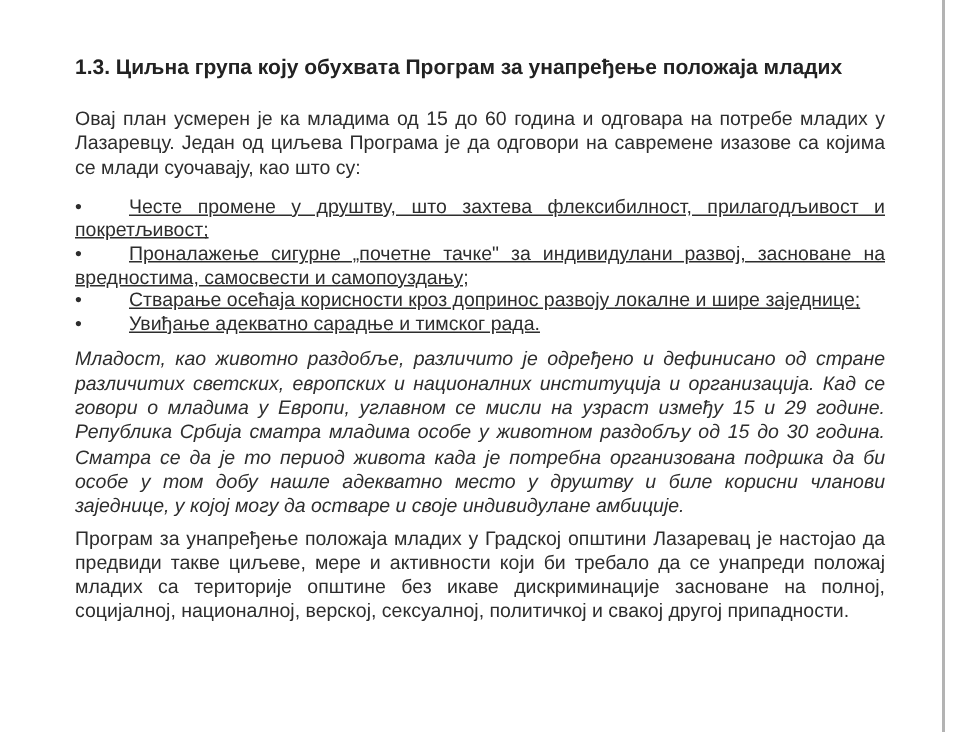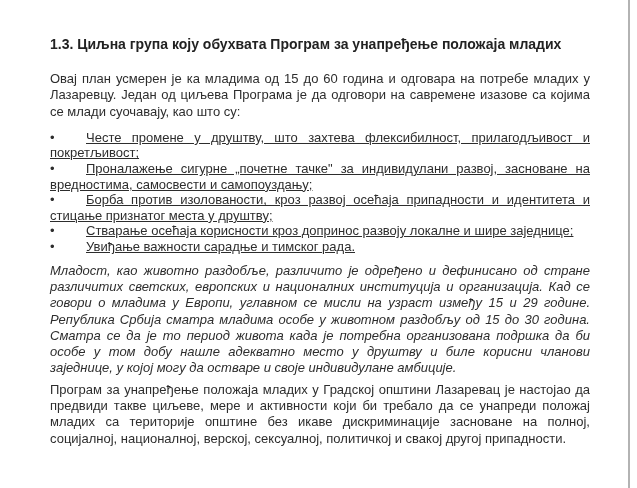--- a/index.html
+++ b/index.html
@@ -71,25 +71,24 @@
 
     <p class="para para-intro">Овај план усмерен је ка младима од 15 до 60 година и одговара на потребе младих у Лазаревцу. Један од циљева Програма је да одговори на савремене изазове са којима се млади суочавају, као што су:</p>
 
     <div class="bullet-list">
 
       <div class="li"><span class="bullet">•</span><span class="tab"></span><span>Честе промене у друштву, што захтева флексибилност, прилагодљивост и покретљивост;</span></div>
 
       <div class="li"><span class="bullet">•</span><span class="tab"></span><span>Проналажење сигурне „почетне тачке" за индивидулани развој, засноване на вредностима, самосвести и самопоуздању;</span></div>
 
 
-      <div class="li"><span class="bullet">•</span><span class="tab"></span><span>Борба против изолованости, кроз развој осећаја припадности и идентитета и стицање признатог места у друштву;</span></div>
 
       <div class="li"><span class="bullet">•</span><span class="tab"></span><span>Стварање осећаја корисности кроз допринос развоју локалне и шире заједнице;</span></div>
 
-      <div class="li"><span class="bullet">•</span><span class="tab"></span><span>Увиђање важности сарадње и тимског рада.</span></div>
+      <div class="li"><span class="bullet">•</span><span class="tab"></span><span>Увиђање адекватно сарадње и тимског рада.</span></div>
 
     </div>
 
     <p class="para para-youth">Младост, као животно раздобље, различито је одређено и дефинисано од стране различитих светских, европских и националних институција и организација. Кад се говори о младима у Европи, углавном се мисли на узраст између 15 и 29 године. Република Србија сматра младима особе у животном раздобљу од 15 до 30 година. Сматра се да је то период живота када је потребна организована подршка да би особе у том добу нашле адекватно место у друштву и биле корисни чланови заједнице, у којој могу да остваре и своје индивидулане амбиције.</p>
 
     <p class="para para-program">Програм за унапређење положаја младих у Градској општини Лазаревац је настојао да предвиди такве циљеве, мере и активности који би требало да се унапреди положај младих са територије општине без икаве дискриминације засноване на полној, социјалној, националној, верској, сексуалној, политичкој и свакој другој припадности.</p>
 
   </div>
 
   <div class="page-edge"></div>

